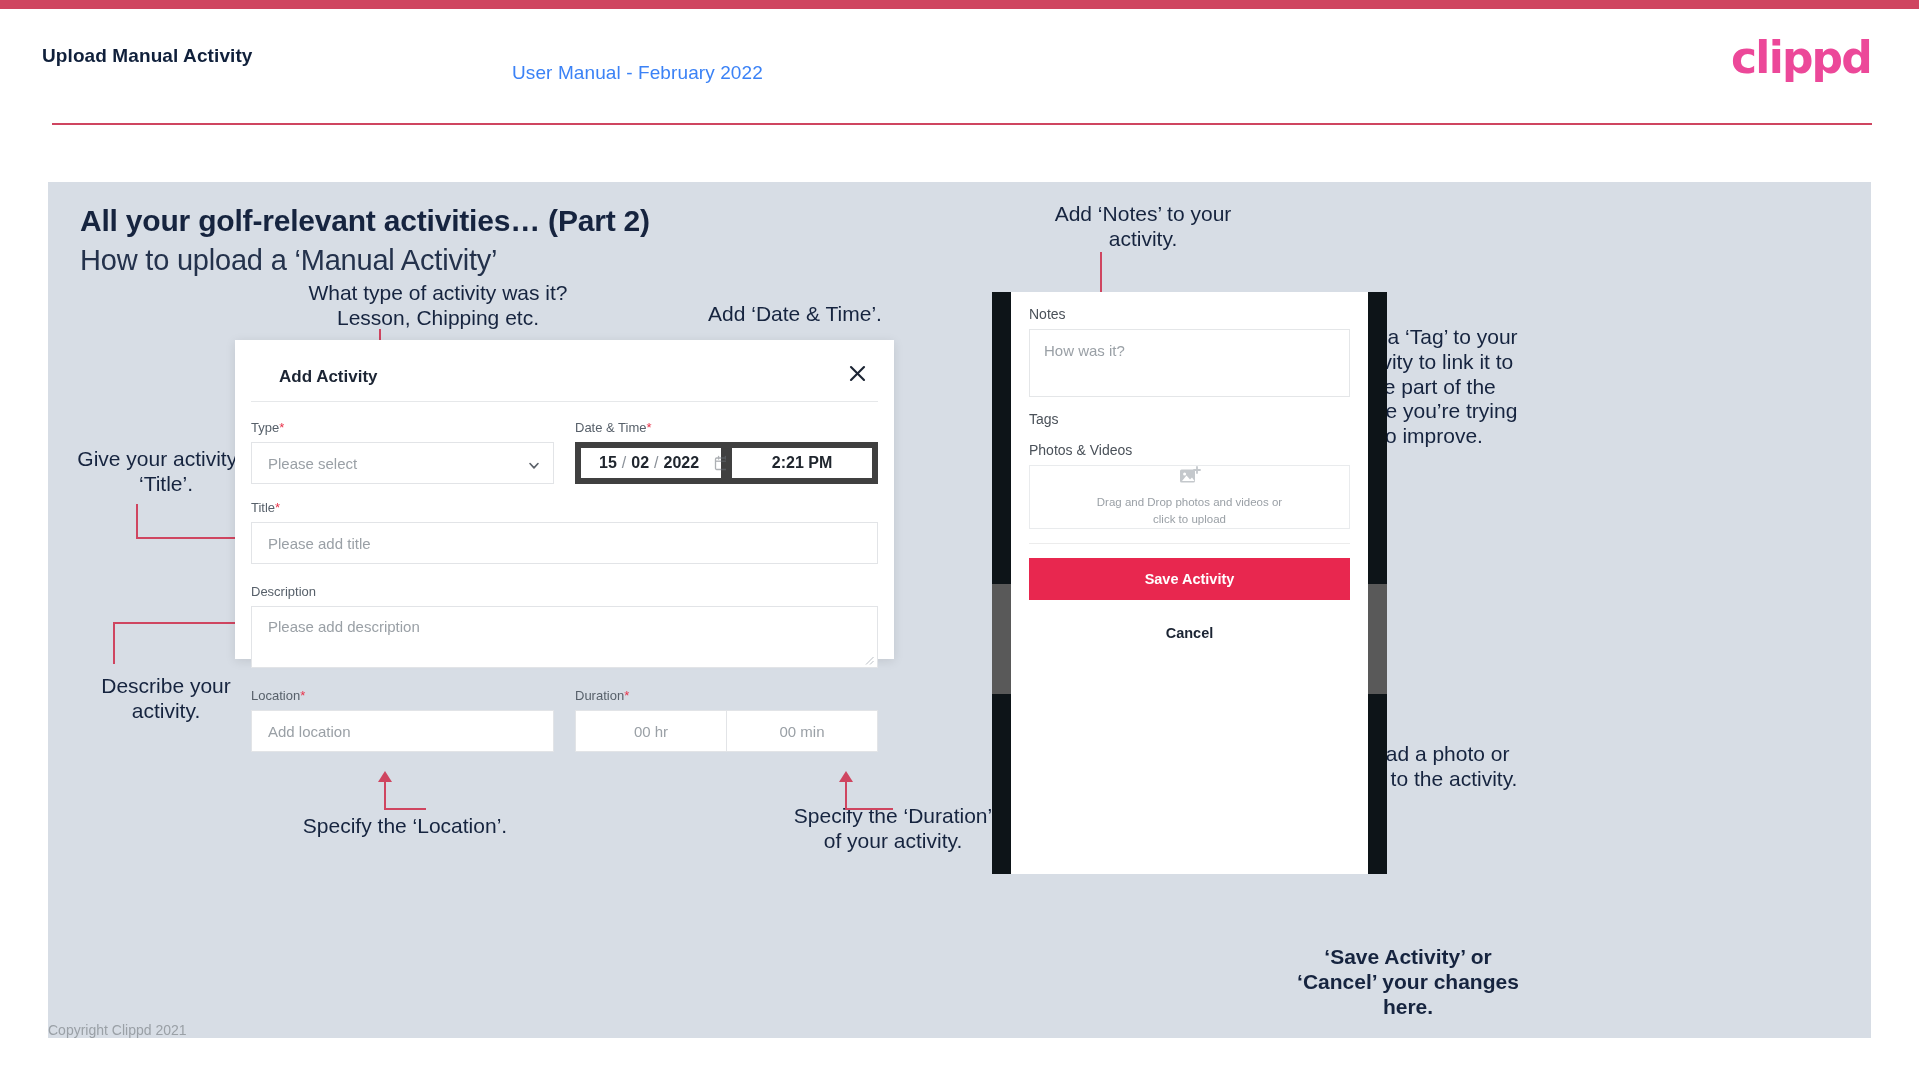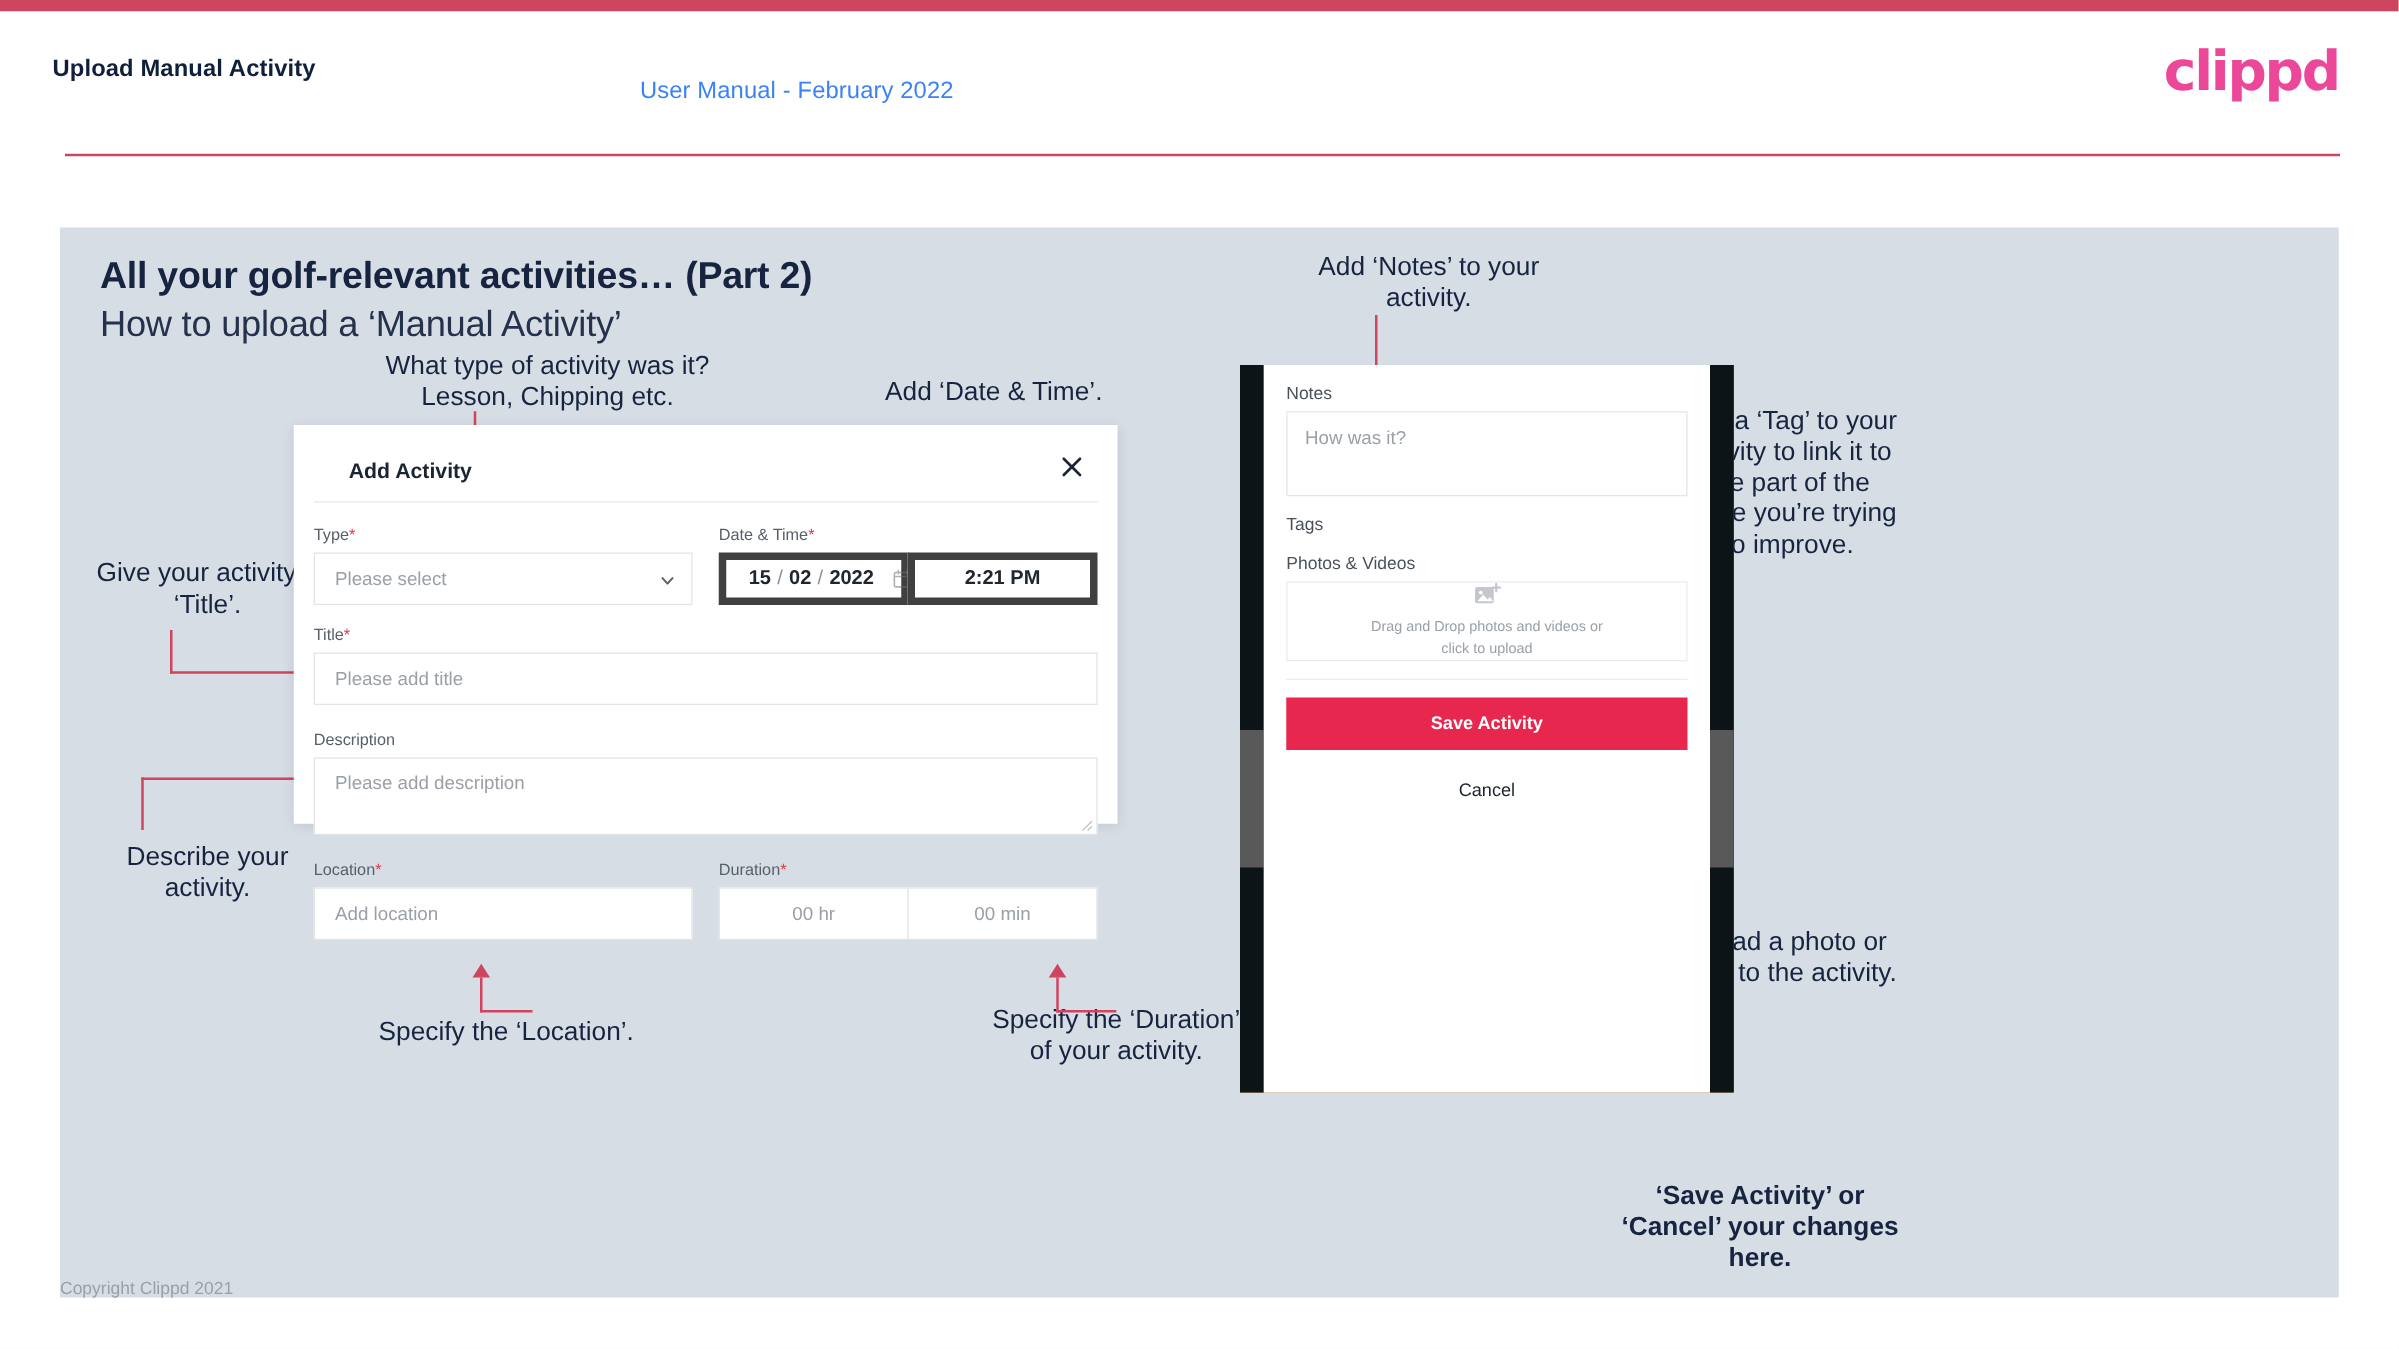--- a/index.html
+++ b/index.html
@@ -163,21 +163,21 @@
   .dz-ico { width: 22px; height: 20px; }
   .screen-rule { height: 1px; background: #ececec; margin: 14px 0 0 0; }
   .btn-save {
     margin-top: 14px; height: 42px; background: #e8274f; color: #fff;
     display: flex; align-items: center; justify-content: center;
     font-size: 14.5px; font-weight: 700; cursor: pointer;
   }
   .btn-cancel {
     margin-top: 22px; height: 22px; color: #1b2433;
     display: flex; align-items: center; justify-content: center;
-    font-size: 14.5px; font-weight: 400; cursor: pointer;
+    font-size: 14.5px; font-weight: 700; cursor: pointer;
   }
 
   
   .footer {
     position: absolute; left: 48px; top: 1022px;
     font-size: 14px; color: #9aa0a6;
   }
 </style>
 </head>
 <body>

